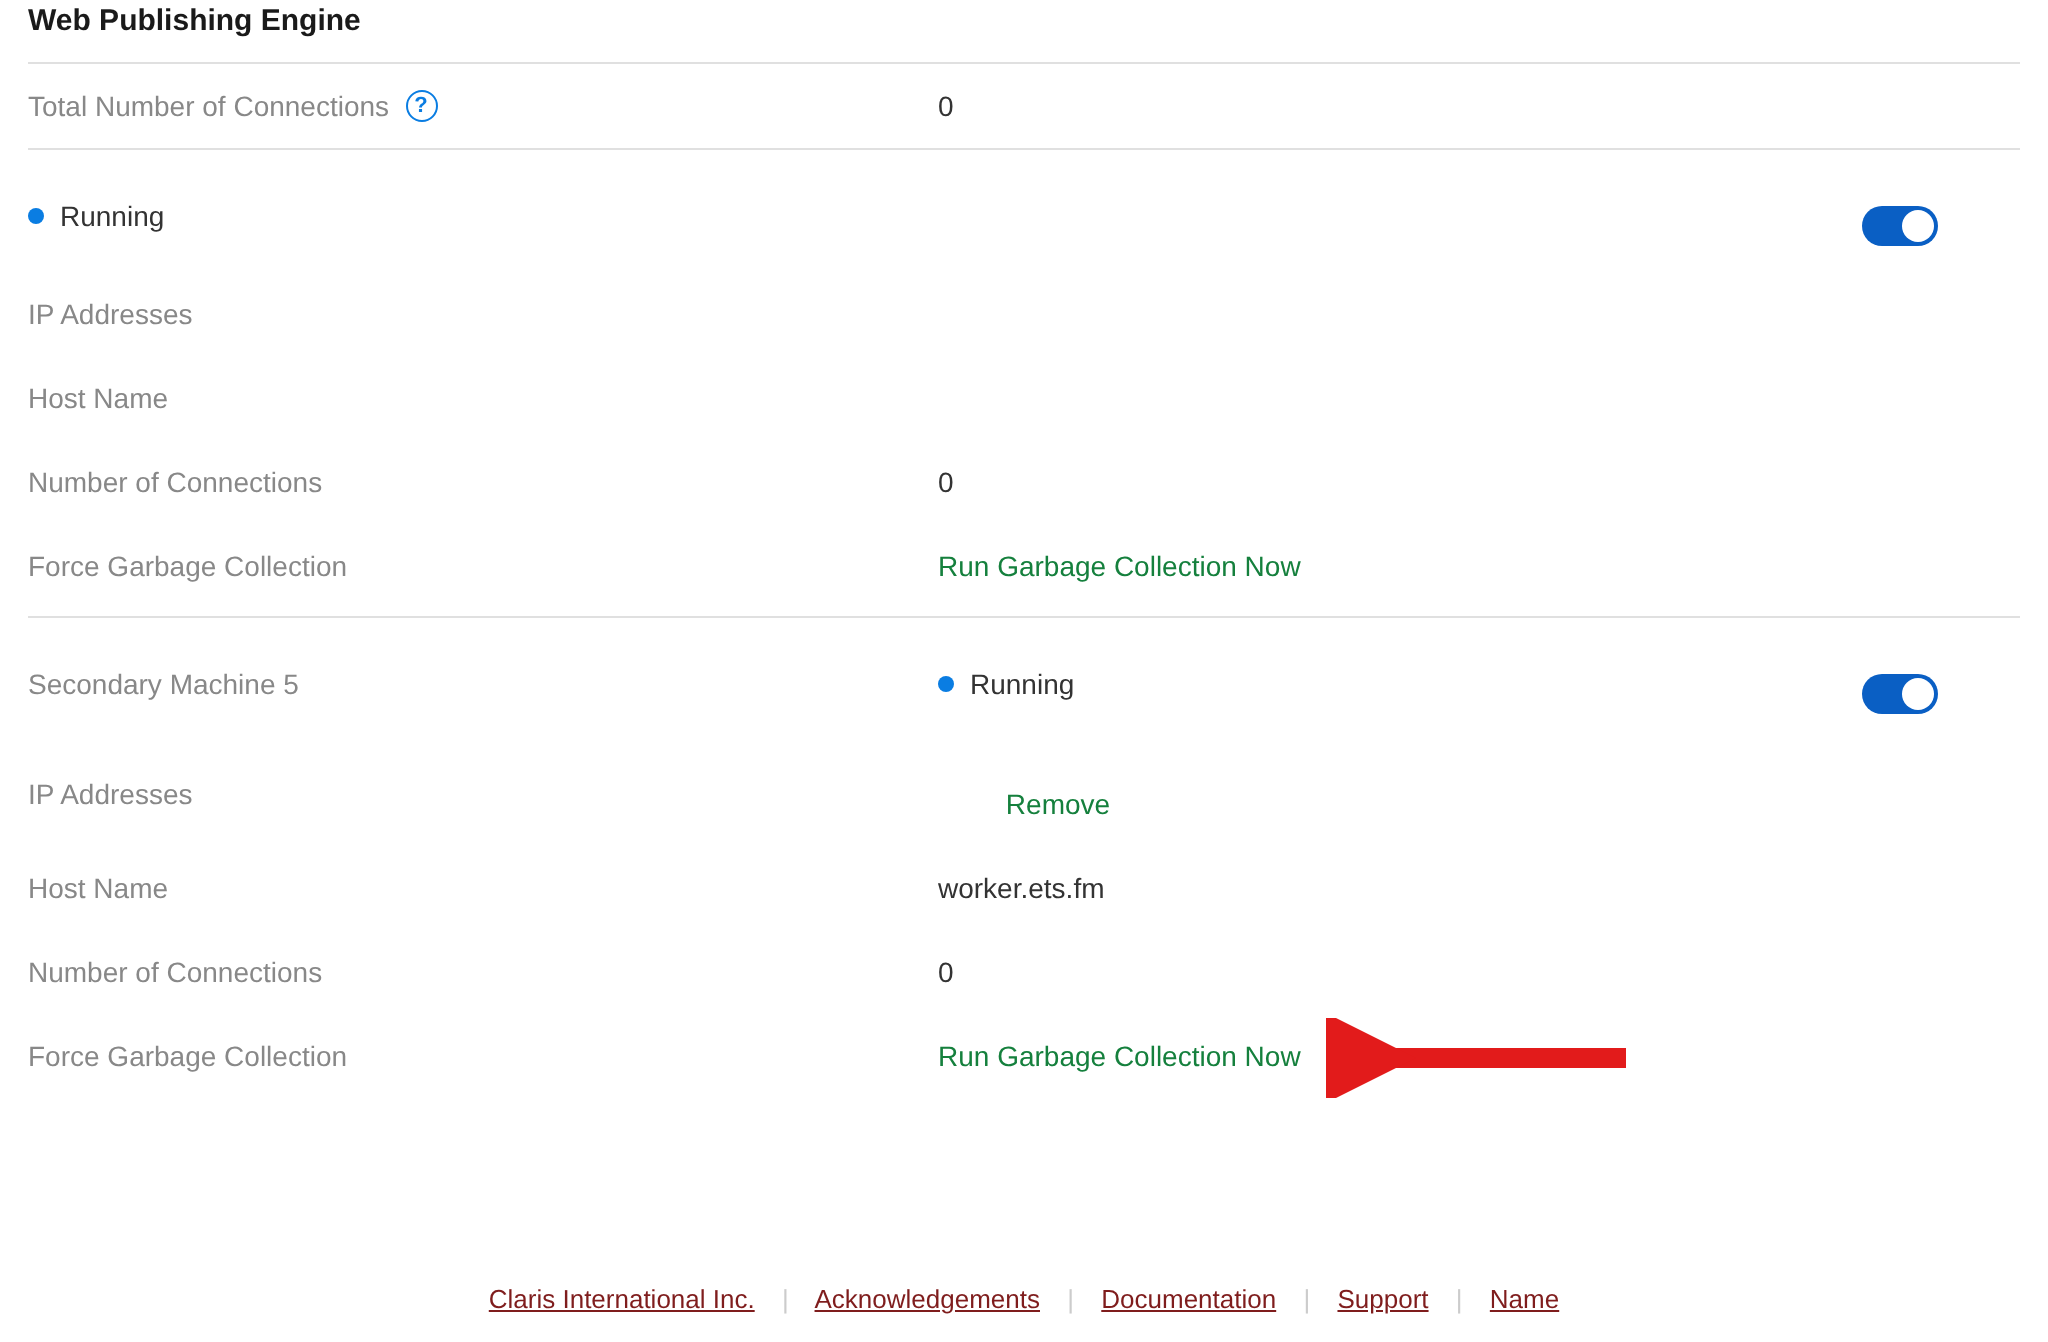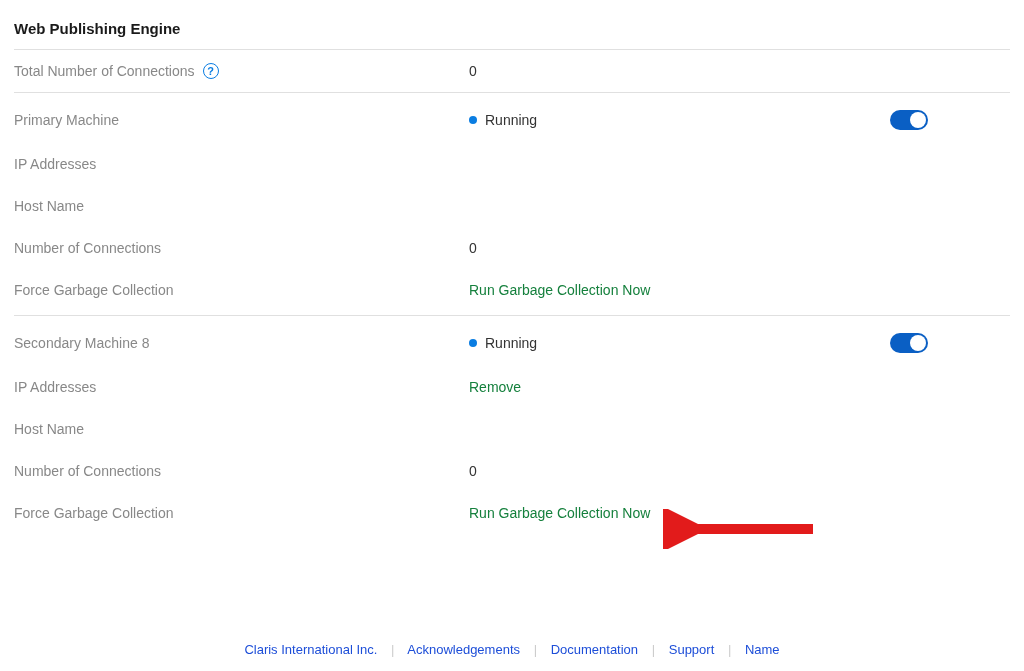--- a/index.html
+++ b/index.html
@@ -10,21 +10,21 @@
     body {
       font-family: -apple-system, BlinkMacSystemFont, "Segoe UI", Helvetica, Arial, sans-serif;
       font-size: 14px;
       color: #333;
       background: #fff;
       width: 1024px;
       height: 671px;
       position: relative;
     }
     .container {
-      padding: 20px 14px 0 14px;
+      padding: 2px 14px 0 14px;
     }
     .section-title {
       font-size: 15px;
       font-weight: 600;
       color: #1a1a1a;
       padding-bottom: 12px;
     }
     .divider {
       border: none;
       border-top: 1px solid #e0e0e0;
@@ -46,22 +46,23 @@
     .row-value {
       flex: 1;
       color: #333;
       font-size: 14px;
       display: flex;
       align-items: center;
     }
     .row-actions {
       flex: 0 0 120px;
       display: flex;
-      justify-content: flex-start;
-      align-items: center;
+      justify-content: center;
+      align-items: center;
+      margin-top: 11px;
     }
     .help-icon {
       display: inline-flex;
       align-items: center;
       justify-content: center;
       width: 16px;
       height: 16px;
       border: 1.5px solid #0a7de2;
       border-radius: 50%;
       color: #0a7de2;
@@ -103,21 +104,22 @@
     .footer {
       position: absolute;
       bottom: 14px;
       left: 0;
       right: 0;
       text-align: center;
       font-size: 13px;
       color: #333;
     }
     .footer a {
-      color: #1d4ed8;
+      color: #7f1d1d;
+      text-decoration: underline;
       cursor: pointer;
     }
     .footer-sep {
       color: #ccc;
       margin: 0 10px;
     }
     .arrow {
       position: absolute;
       left: 663px;
       top: 509px;
@@ -140,23 +142,20 @@
       <span class="help-icon">?</span>
     </div>
     <div class="row-value">0</div>
     <div class="row-actions"></div>
   </div>
 
   <hr class="divider">
   <div class="section-gap"></div>
 
   <div class="row">
-    <div class="row-label">
-      <span>Primary Machine</span>
-    </div>
     <div class="row-value">
       <span class="status-dot"></span>
       <span>Running</span>
     </div>
     <div class="row-actions">
       <div class="toggle"></div>
     </div>
   </div>
 
   <div class="row">
@@ -190,21 +189,21 @@
     </div>
     <div class="row-actions"></div>
   </div>
 
   <div class="section-gap"></div>
   <hr class="divider">
   <div class="section-gap"></div>
 
   <div class="row">
     <div class="row-label">
-      <span>Secondary Machine 8</span>
+      <span>Secondary Machine 5</span>
     </div>
     <div class="row-value">
       <span class="status-dot"></span>
       <span>Running</span>
     </div>
     <div class="row-actions">
       <div class="toggle"></div>
     </div>
   </div>
 
@@ -214,20 +213,21 @@
     </div>
     <div class="row-actions">
       <span class="link-action">Remove</span>
     </div>
   </div>
 
   <div class="row">
     <div class="row-label">
       <span>Host Name</span>
     </div>
+    <div class="row-value">worker.ets.fm</div>
     <div class="row-actions"></div>
   </div>
 
   <div class="row">
     <div class="row-label">
       <span>Number of Connections</span>
     </div>
     <div class="row-value">0</div>
     <div class="row-actions"></div>
   </div>

